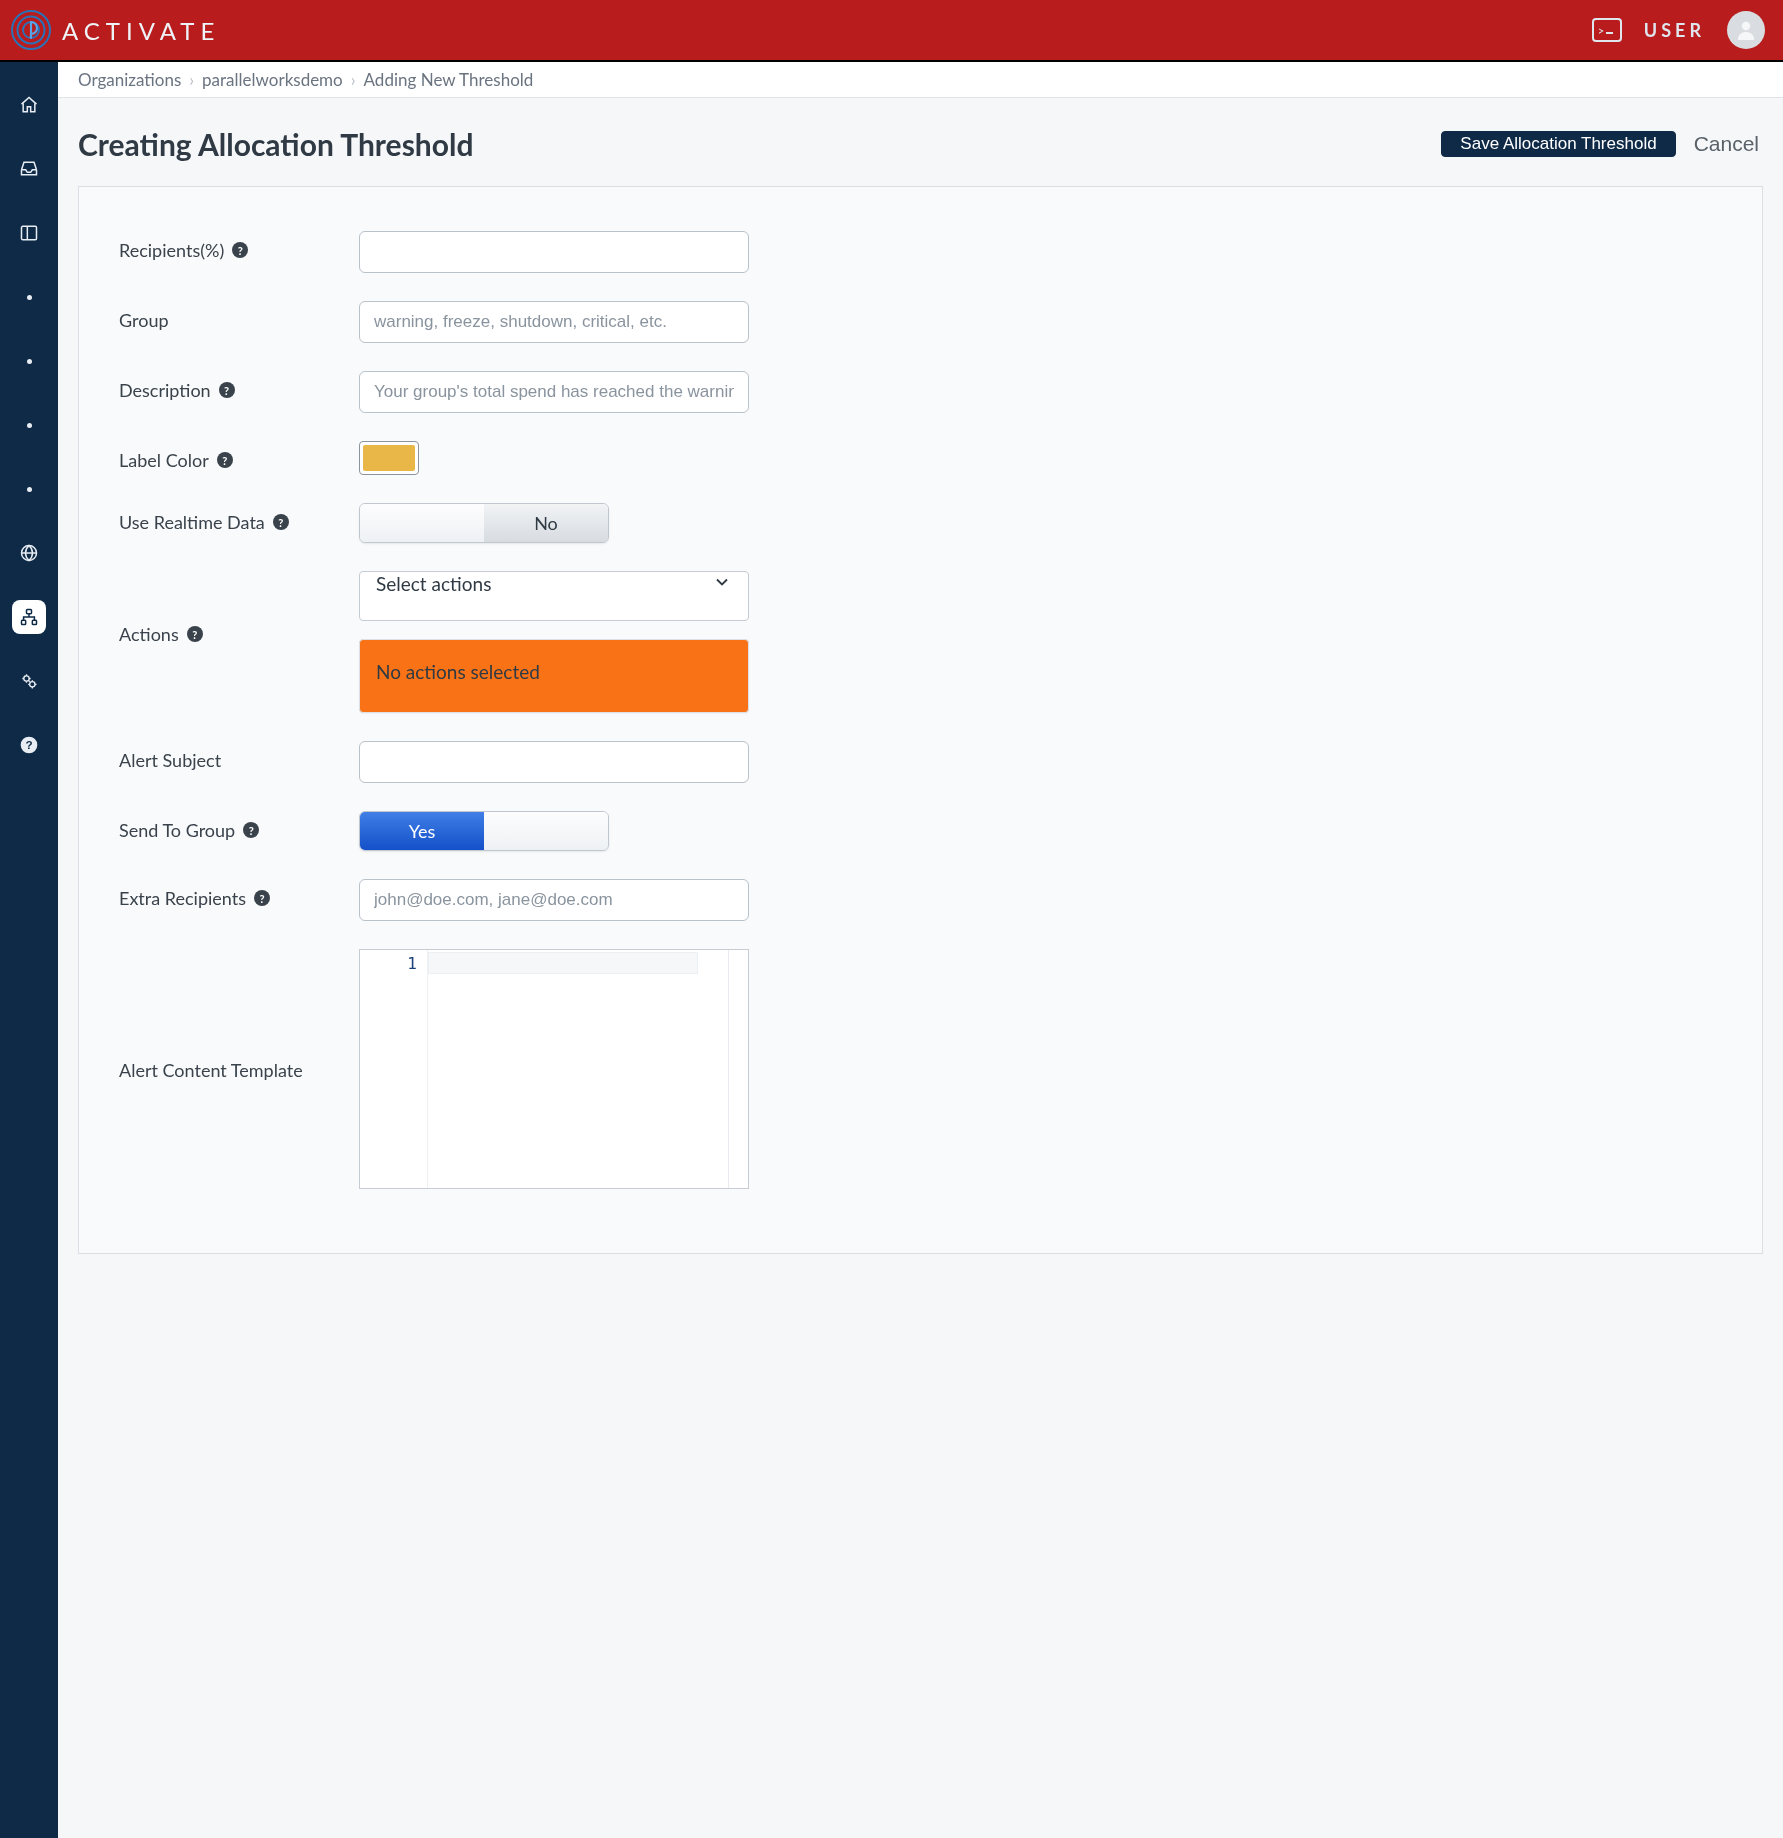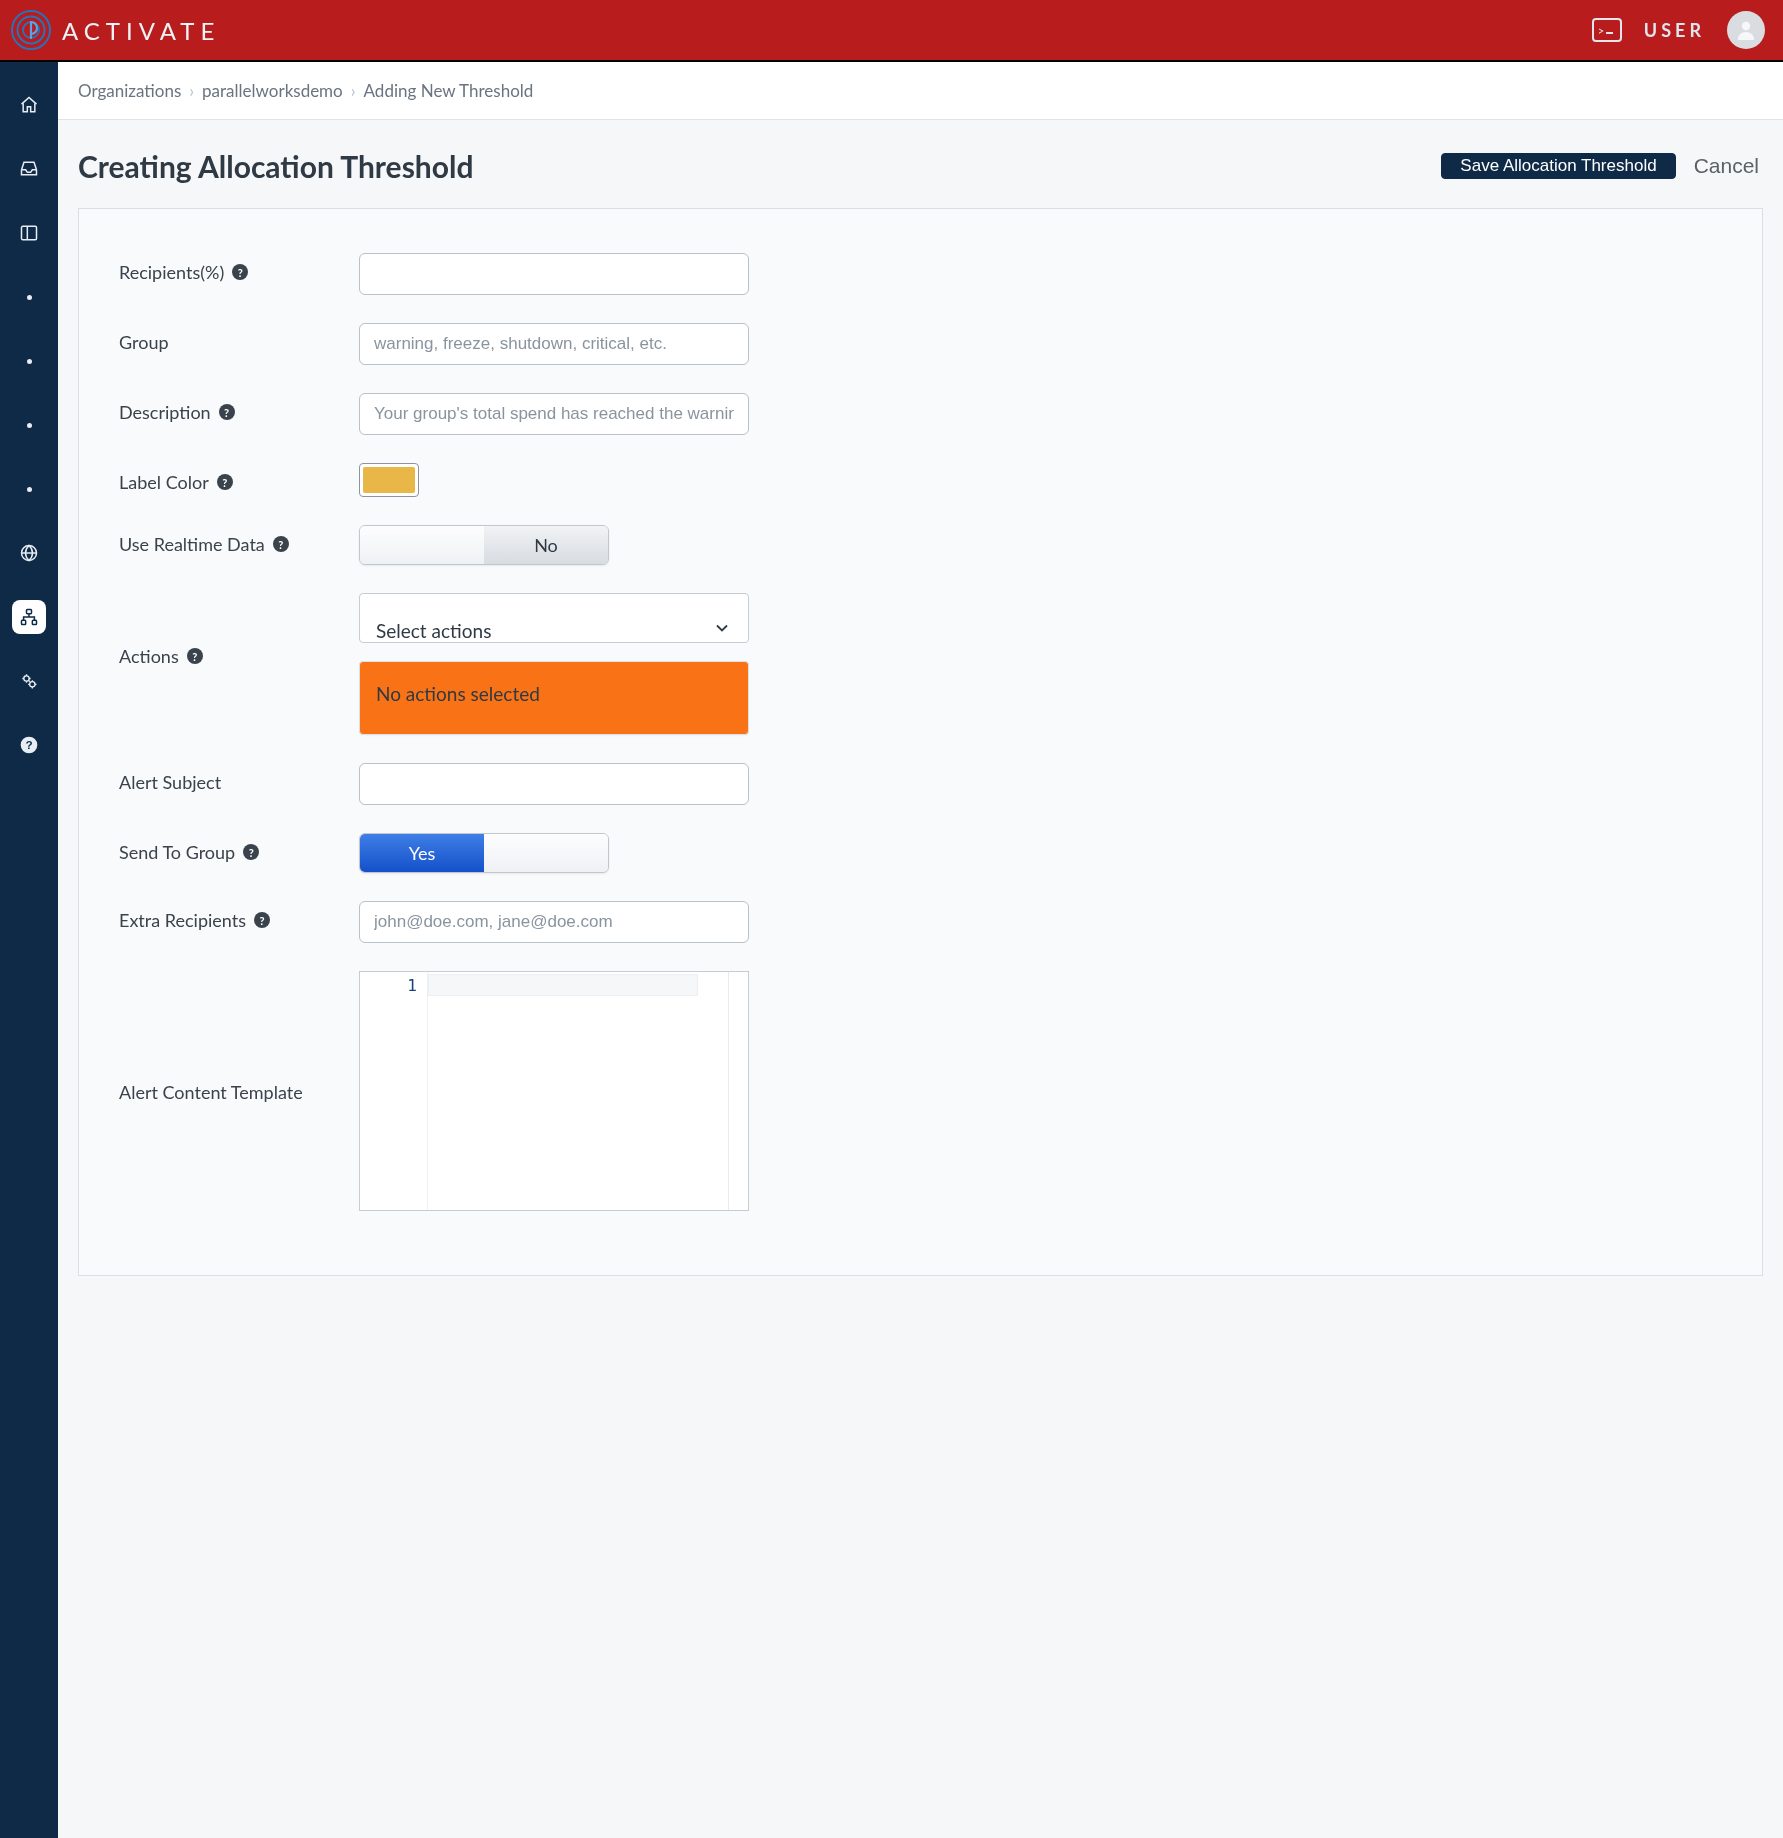--- a/index.html
+++ b/index.html
@@ -60,21 +60,21 @@
 
   
   .main {
     flex: 1; background: #f5f7f9; display: flex; flex-direction: column; min-width: 0;
   }
 
   
   .crumbs {
     background: #ffffff; border-bottom: 1px solid #dfe4ea;
     display: flex; align-items: center; gap: 8px;
-    padding: 18px 20px; font-size: 17px; color: #6a7480;
+    padding: 7px 20px; font-size: 17px; color: #6a7480;
   }
   .crumb-sep { color: #b8c0c9; }
 
   
   .title-row {
     display: flex; align-items: center; padding: 28px 20px 24px 20px; gap: 14px;
   }
   .page-title {
     font-size: 30px; font-weight: 700; color: #2f3a44; flex: 1;
   }
@@ -134,21 +134,21 @@
     background: linear-gradient(#f1f3f5,#d7dce1);
   }
   .toggle-half.on-active {
     background: linear-gradient(#3f7fe6,#1450c9); color: #fff;
   }
   .toggle-half.empty { background: linear-gradient(#fdfdfe,#eef1f4); }
 
   
   .select-like {
     width: 100%; height: 50px; border: 1px solid #c5ccd3; border-radius: 4px;
-    background: #fff; display: flex; align-items: flex-end; justify-content: space-between;
+    background: #fff; display: flex; align-items: flex-start; justify-content: space-between;
     padding: 0 16px; font-size: 19px; color: #2f3a44; cursor: pointer;
   }
   .select-like .chev svg { width: 20px; height: 20px; }
 
   .actions-box {
     margin-top: 18px; width: 100%; min-height: 74px; border: 1px solid #dbe1e7;
     border-radius: 4px; background: #f97316; padding: 20px 16px;
     font-size: 19px; color: #2f3a44; box-shadow: 0 1px 2px rgba(0,0,0,.04);
   }
 

